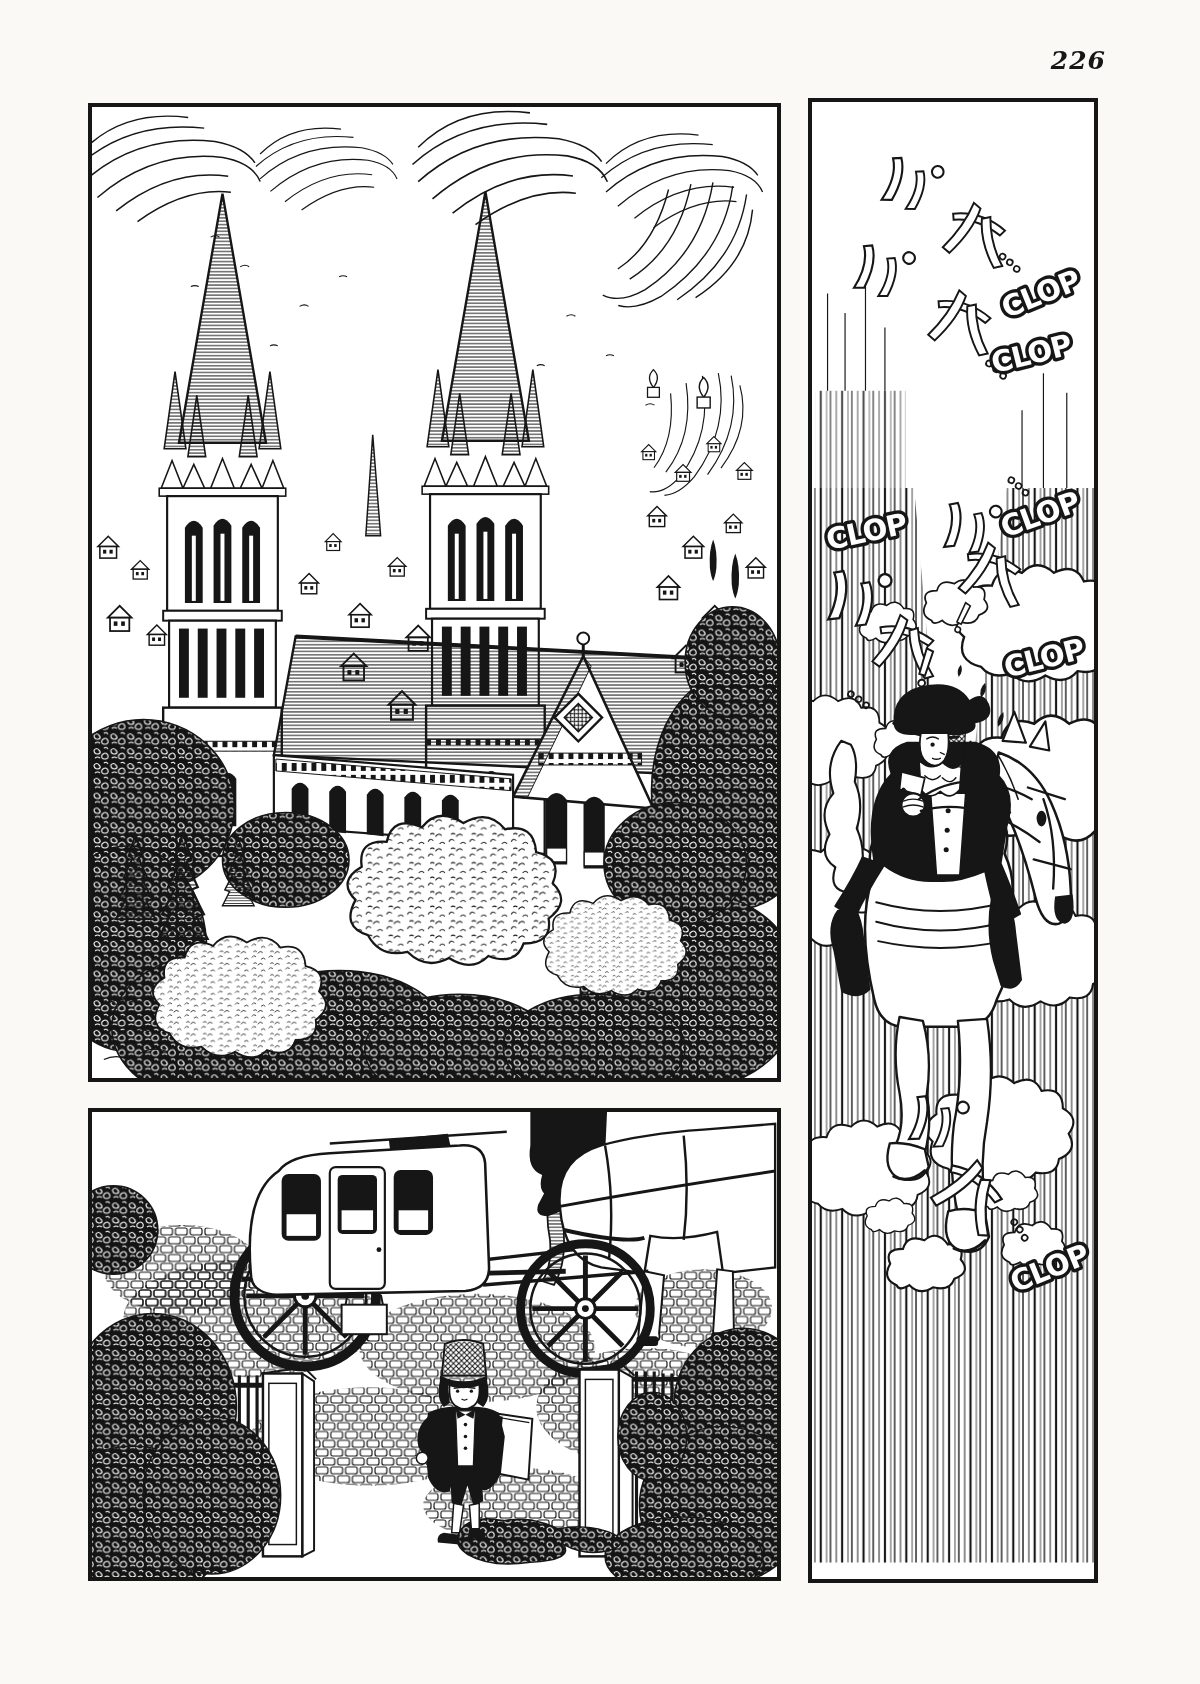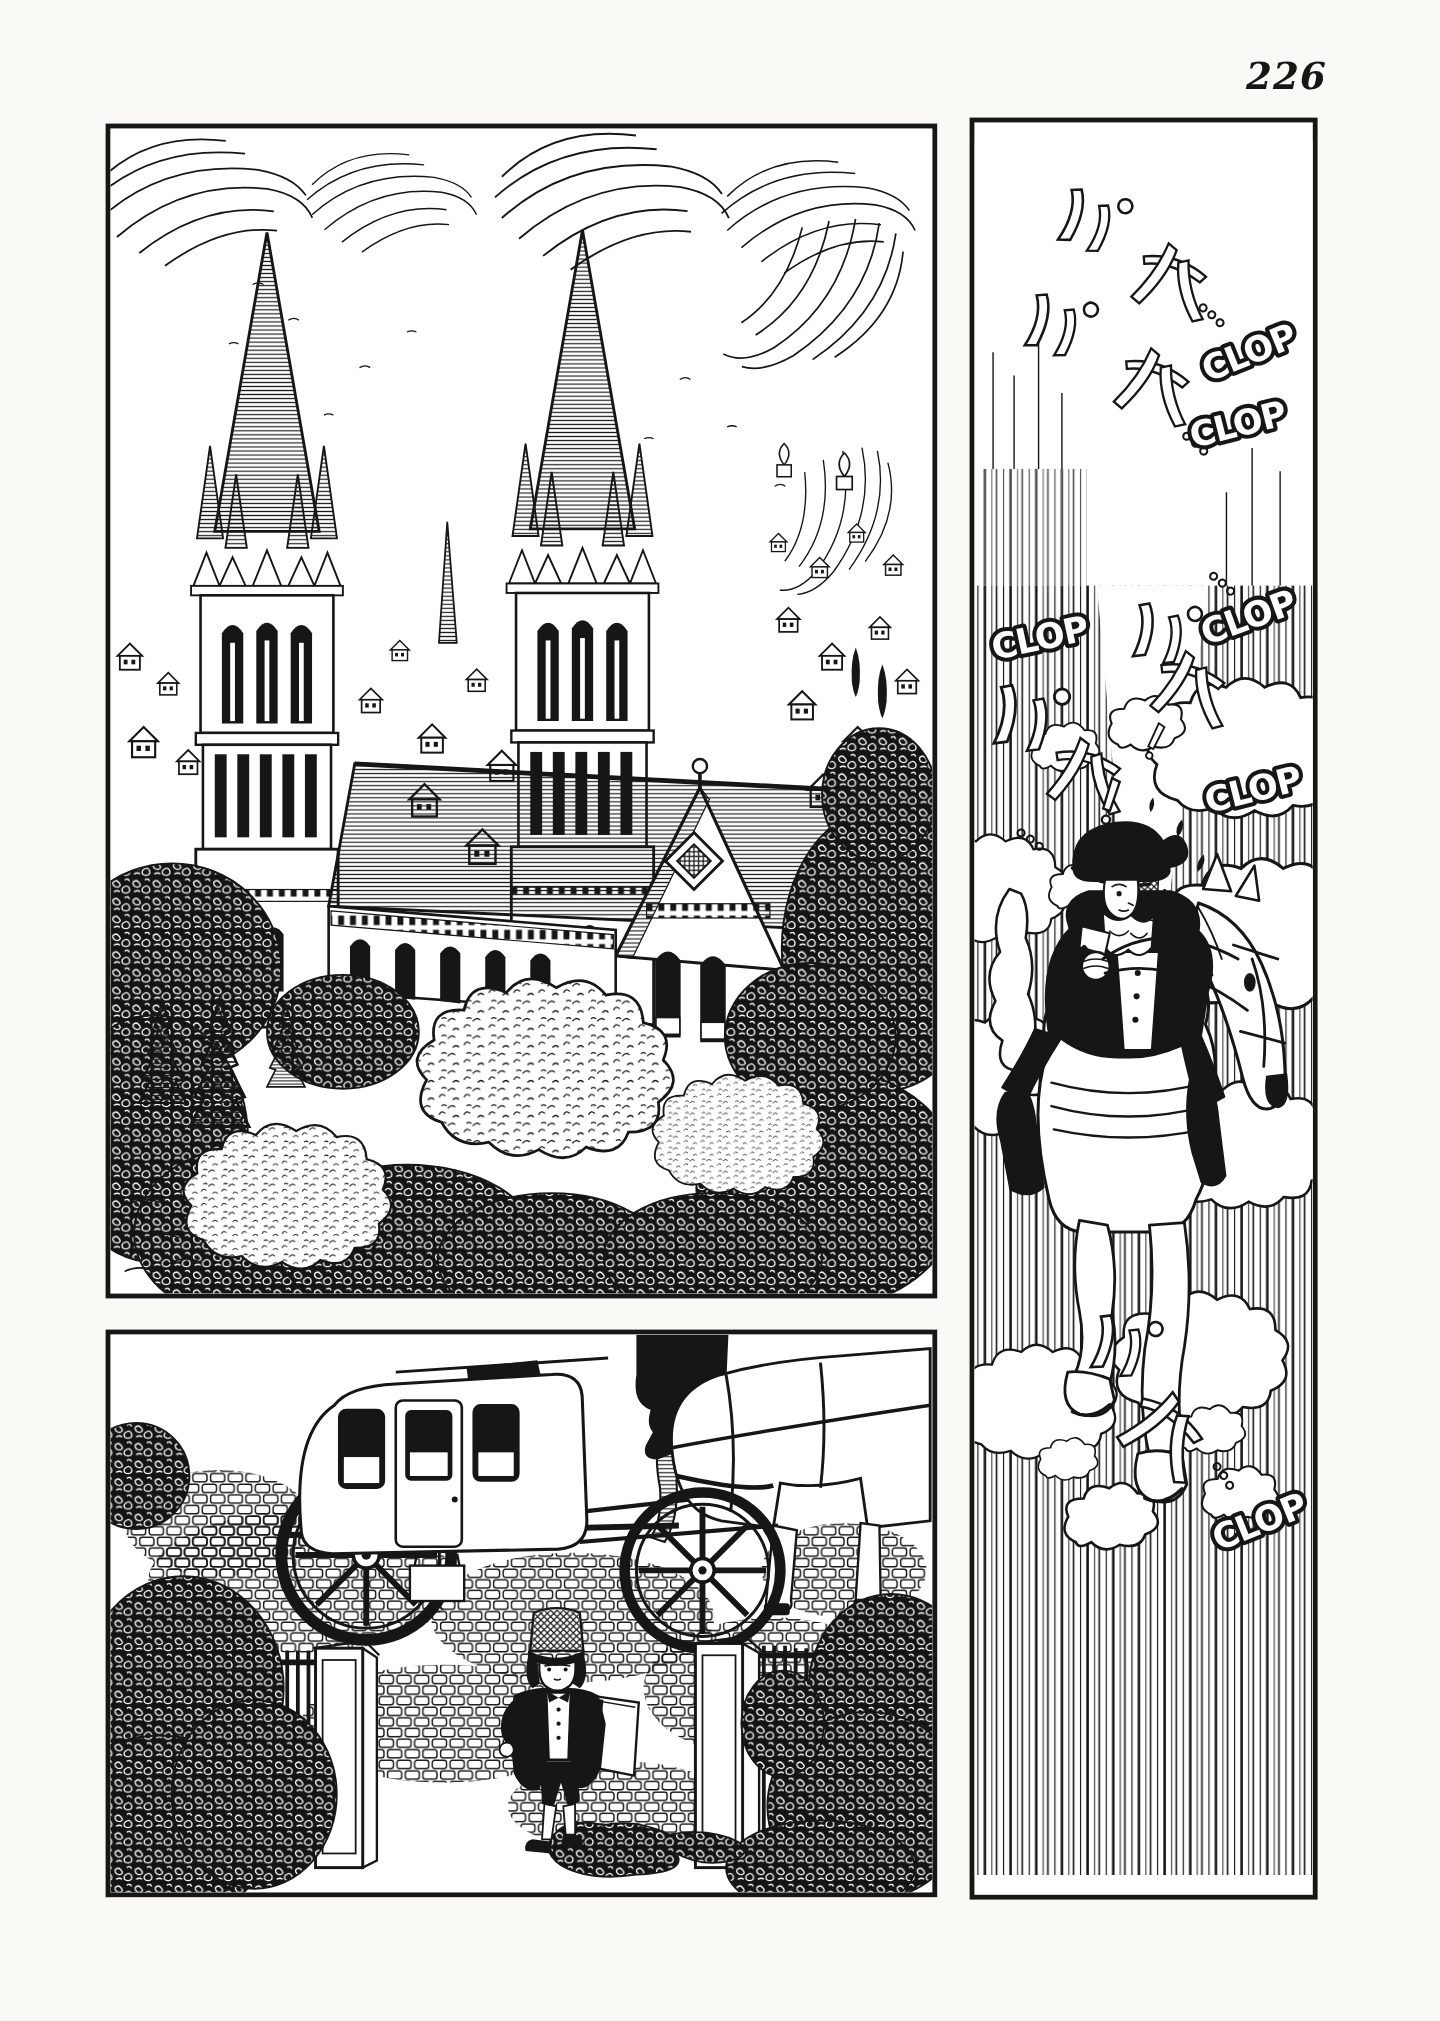--- a/index.html
+++ b/index.html
@@ -6,21 +6,21 @@
   body{
     width:1200px;height:1684px;position:relative;
     background:#faf9f6;
     font-family:"Liberation Sans",sans-serif;
     overflow:hidden;
   }
   .pagenum{
     position:absolute;top:46px;right:94px;
     font-family:"DejaVu Serif",serif;
     font-style:italic;font-weight:700;
-    font-size:31px;letter-spacing:1px;color:#161616;
+    font-size:25px;letter-spacing:1px;color:#161616;
   }
   .panel{
     position:absolute;background:#ffffff;
     border:4px solid #161616;box-sizing:border-box;overflow:hidden;
   }
   #panel-cathedral{left:88px;top:103px;width:693px;height:979px;}
   #panel-carriage{left:88px;top:1108px;width:693px;height:473px;}
   #panel-rider{left:808px;top:98px;width:290px;height:1485px;}
   .panel svg{display:block;width:100%;height:100%;}
   .clop{

